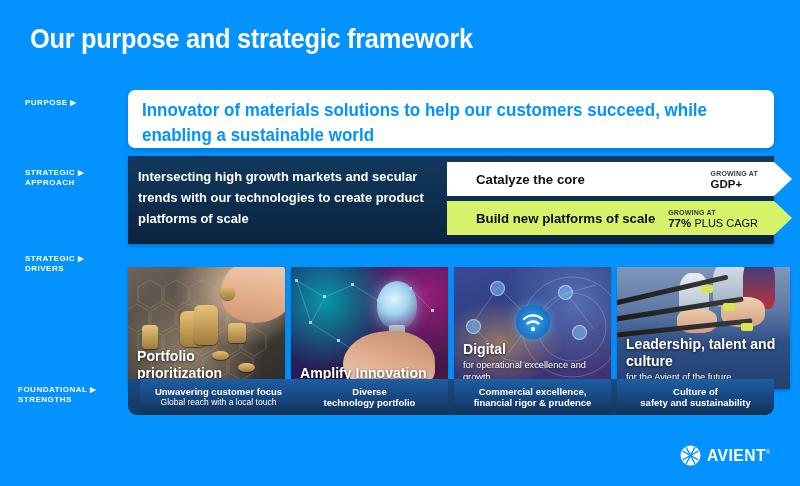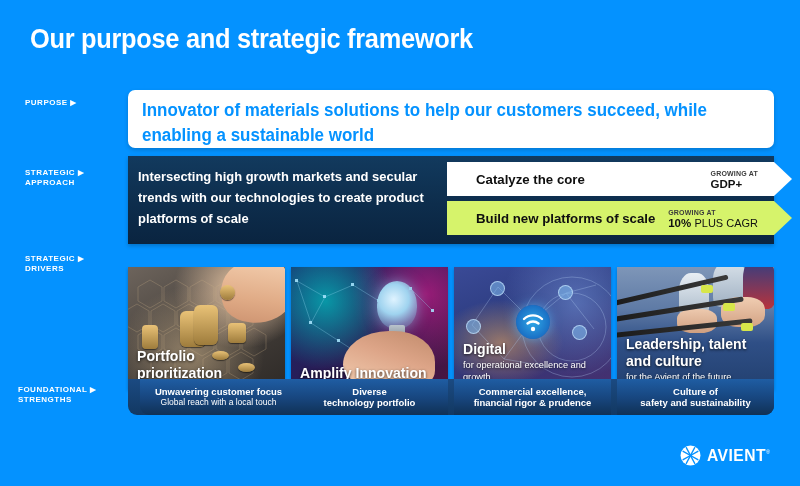--- a/index.html
+++ b/index.html
@@ -83,21 +83,21 @@
 
   
   .cards{position:absolute;left:128px;top:250px;width:646px;height:122px;margin-top:17px;}
   .card{
     position:absolute;top:0;height:122px;width:157px;overflow:hidden;
     box-shadow:0 2px 3px rgba(0,0,0,.25);
   }
   .card.c1{left:0;}
   .card.c2{left:163px;}
   .card.c3{left:326px;}
-  .card.c4{left:489px;}
+  .card.c4{left:489px;padding-left:16px;}
   .card-art{position:absolute;inset:0;}
   .card-text{
     position:absolute;left:9px;bottom:7px;right:6px;color:#fff;
     text-shadow:0 1px 3px rgba(0,0,0,.75);
   }
   .card-title{
     font-size:14.5px;font-weight:bold;line-height:17px;
     transform:scaleX(0.97);transform-origin:left bottom;
   }
   .card-sub{
@@ -250,21 +250,21 @@
       <div class="banner-metric">
         <span class="metric-top">GROWING AT</span>
         <span class="metric-main"><span>GDP+</span></span>
       </div>
     </div>
 
     <div class="banner banner-build">
       <div class="banner-title">Build new platforms of scale</div>
       <div class="banner-metric">
         <span class="metric-top">GROWING AT</span>
-        <span class="metric-main"><span>10%</span> <span class="sm">PLUS CAGR</span></span>
+        <span class="metric-main"><span>77%</span> <span class="sm">PLUS CAGR</span></span>
       </div>
     </div>
   </div>
 
   <div class="cards">
 
     <div class="card c1">
       <div class="card-art art-coins">
         <svg class="hexgrid" viewBox="0 0 157 122" preserveAspectRatio="none">
           <g fill="none" stroke="#cbb089" stroke-width="1" opacity="0.55">

